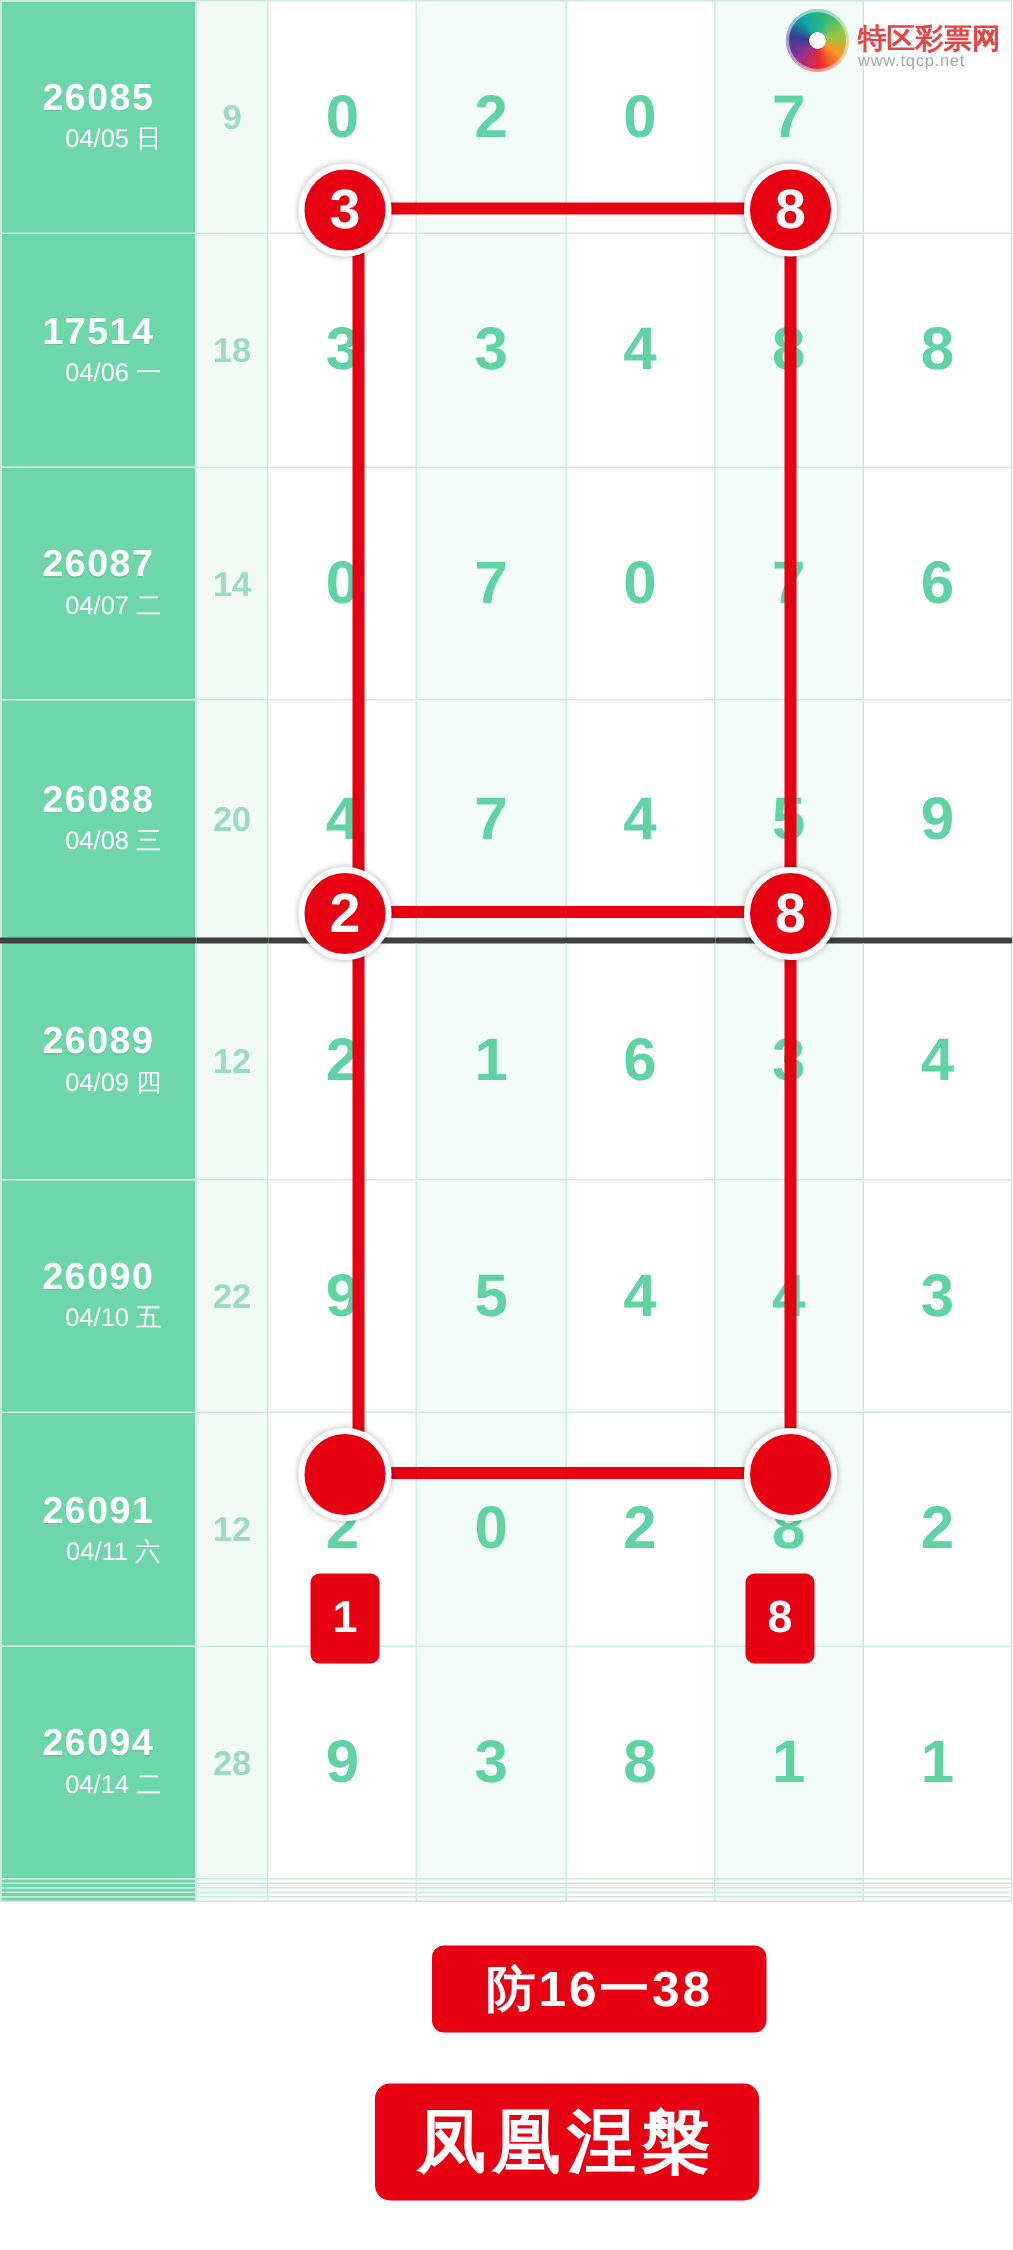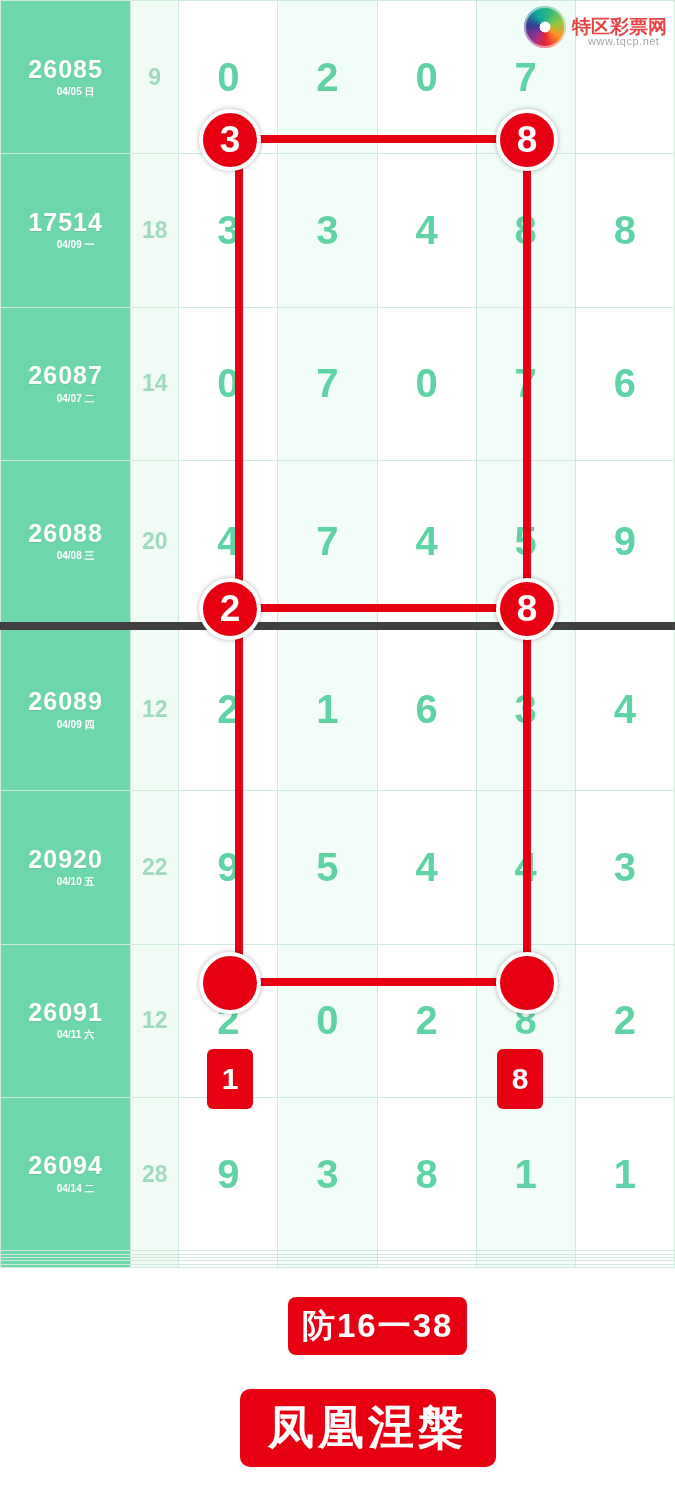--- a/index.html
+++ b/index.html
@@ -34,22 +34,22 @@
     border:1px solid #8fe0bd;
   }
   td.issue .no{
     font-size:25px;
     font-weight:bold;
     letter-spacing:1px;
     line-height:1.05;
     text-shadow:0 1px 0 rgba(0,0,0,.08);
   }
   td.issue .dt{
-    font-size:10px;
-    font-weight:bold;
+    font-size:17px;
+    font-weight:normal;
     margin-top:3px;
     padding-left:20px;
   }
   td.issue.empty{background:#6ed6ab;}
   td.sum{
     background:#f1fbf6;
     color:#9fd9c2;
     font-size:23px;
     font-weight:bold;
   }
@@ -57,21 +57,21 @@
     background:#ffffff;
     color:#5fd2a6;
     font-size:40px;
     font-weight:bold;
   }
   td.ball.alt{background:#f2fcf8;}
   td.blank{background:#ffffff;}
   td.blank.alt{background:#f2fcf8;}
 
   
-  tr.sep td{border-bottom:8px solid #404040;}
+  tr.sep td{border-bottom:4px solid #404040;}
 
   
   .overlay{position:absolute;left:0;top:0;width:675px;height:1500px;pointer-events:none;}
   .line{position:absolute;background:#e60012;}
   .marker{
     position:absolute;
     width:62px;height:62px;
     border-radius:50%;
     background:#e60012;
     border:4px solid #ffffff;
@@ -84,40 +84,40 @@
   }
   .tagbox{
     position:absolute;
     background:#e60012;
     color:#ffffff;
     border-radius:6px;
     font-weight:bold;
     display:flex;align-items:center;justify-content:center;
   }
   .tag-small{width:46px;height:60px;font-size:30px;}
-  .tag-mid{height:58px;font-size:33px;border-radius:8px;padding:0 14px;letter-spacing:2px;}
-  .tag-big{height:78px;font-size:46px;border-radius:10px;padding:0 28px;letter-spacing:4px;}
+  .tag-mid{height:58px;font-size:33px;border-radius:8px;padding:0 36px;letter-spacing:2px;}
+  .tag-big{height:78px;font-size:46px;border-radius:10px;padding:0 28px;letter-spacing:4px;margin-left:10px;}
 
   
   .logo{
     position:absolute;
     right:8px;top:6px;
     display:flex;align-items:flex-end;gap:6px;
     opacity:.95;
   }
   .logo .swirl{
     width:42px;height:42px;border-radius:50%;
     background:
       radial-gradient(circle at 50% 50%, #ffffff 0 18%, rgba(255,255,255,0) 19%),
       conic-gradient(from 20deg,#2bb673,#8dc63f,#f7941d,#ed1c24,#92278f,#2e3192,#00a79d,#2bb673);
     box-shadow:0 0 0 2px rgba(255,255,255,.5) inset;
   }
   .logo .ltxt{line-height:1.05;}
   .logo .lt1{font-size:19px;font-weight:bold;color:#e43a3a;text-shadow:0 1px 1px rgba(255,255,255,.9);}
-  .logo .lt2{font-size:11px;color:#9aa6a2;letter-spacing:.5px;margin-left:16px;}
+  .logo .lt2{font-size:11px;color:#9aa6a2;letter-spacing:.5px;}
 </style>
 </head>
 <body>
 
 <div id="sheet">
 
   <table class="grid">
     <colgroup>
       <col class="c-issue">
         <col class="c-sum">
@@ -138,21 +138,21 @@
         <td class="ball">0</td>
         <td class="ball alt">2</td>
         <td class="ball">0</td>
         <td class="ball alt">7</td>
         <td class="ball"></td>
       </tr>
 
       <tr>
         <td class="issue">
           <div class="no">17514</div>
-          <div class="dt">04/09 一</div>
+          <div class="dt">04/06 一</div>
         </td>
         <td class="sum">18</td>
         <td class="ball">3</td>
         <td class="ball alt">3</td>
         <td class="ball">4</td>
         <td class="ball alt">8</td>
         <td class="ball">8</td>
       </tr>
 
       <tr>
@@ -189,21 +189,21 @@
         <td class="sum">12</td>
         <td class="ball">2</td>
         <td class="ball alt">1</td>
         <td class="ball">6</td>
         <td class="ball alt">3</td>
         <td class="ball">4</td>
       </tr>
 
       <tr>
         <td class="issue">
-          <div class="no">20920</div>
+          <div class="no">26090</div>
           <div class="dt">04/10 五</div>
         </td>
         <td class="sum">22</td>
         <td class="ball">9</td>
         <td class="ball alt">5</td>
         <td class="ball">4</td>
         <td class="ball alt">4</td>
         <td class="ball">3</td>
       </tr>
 

